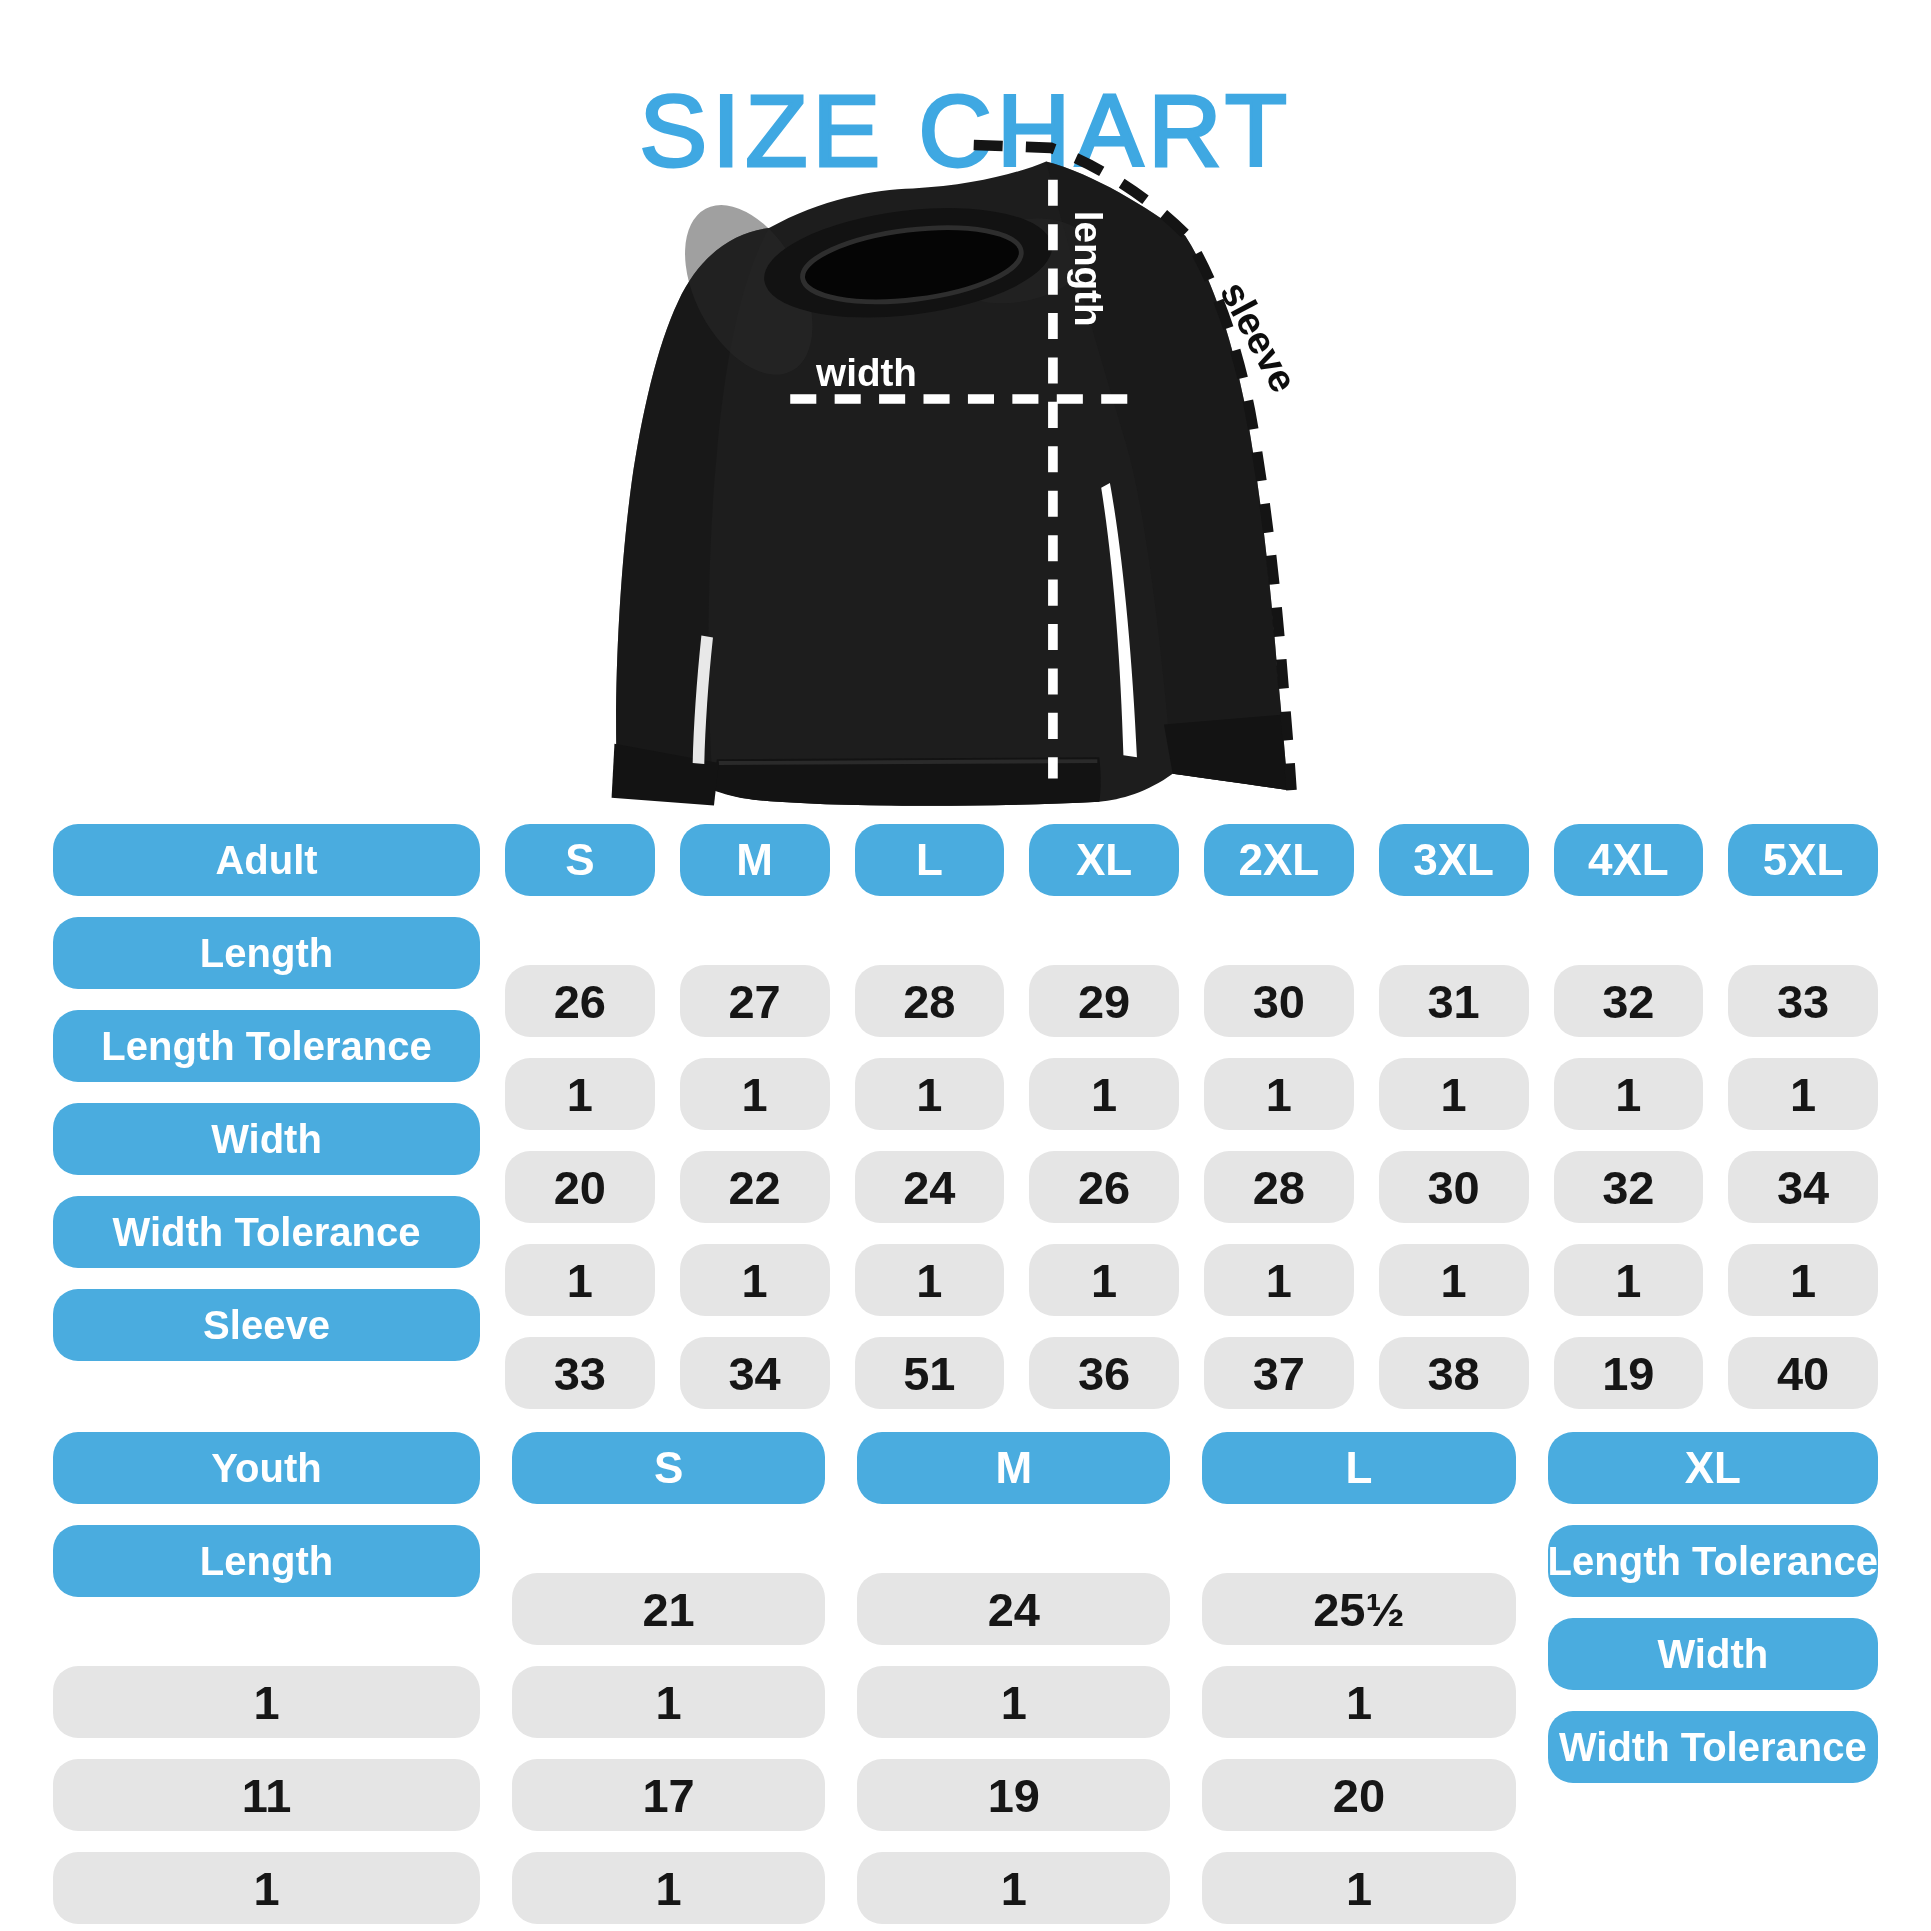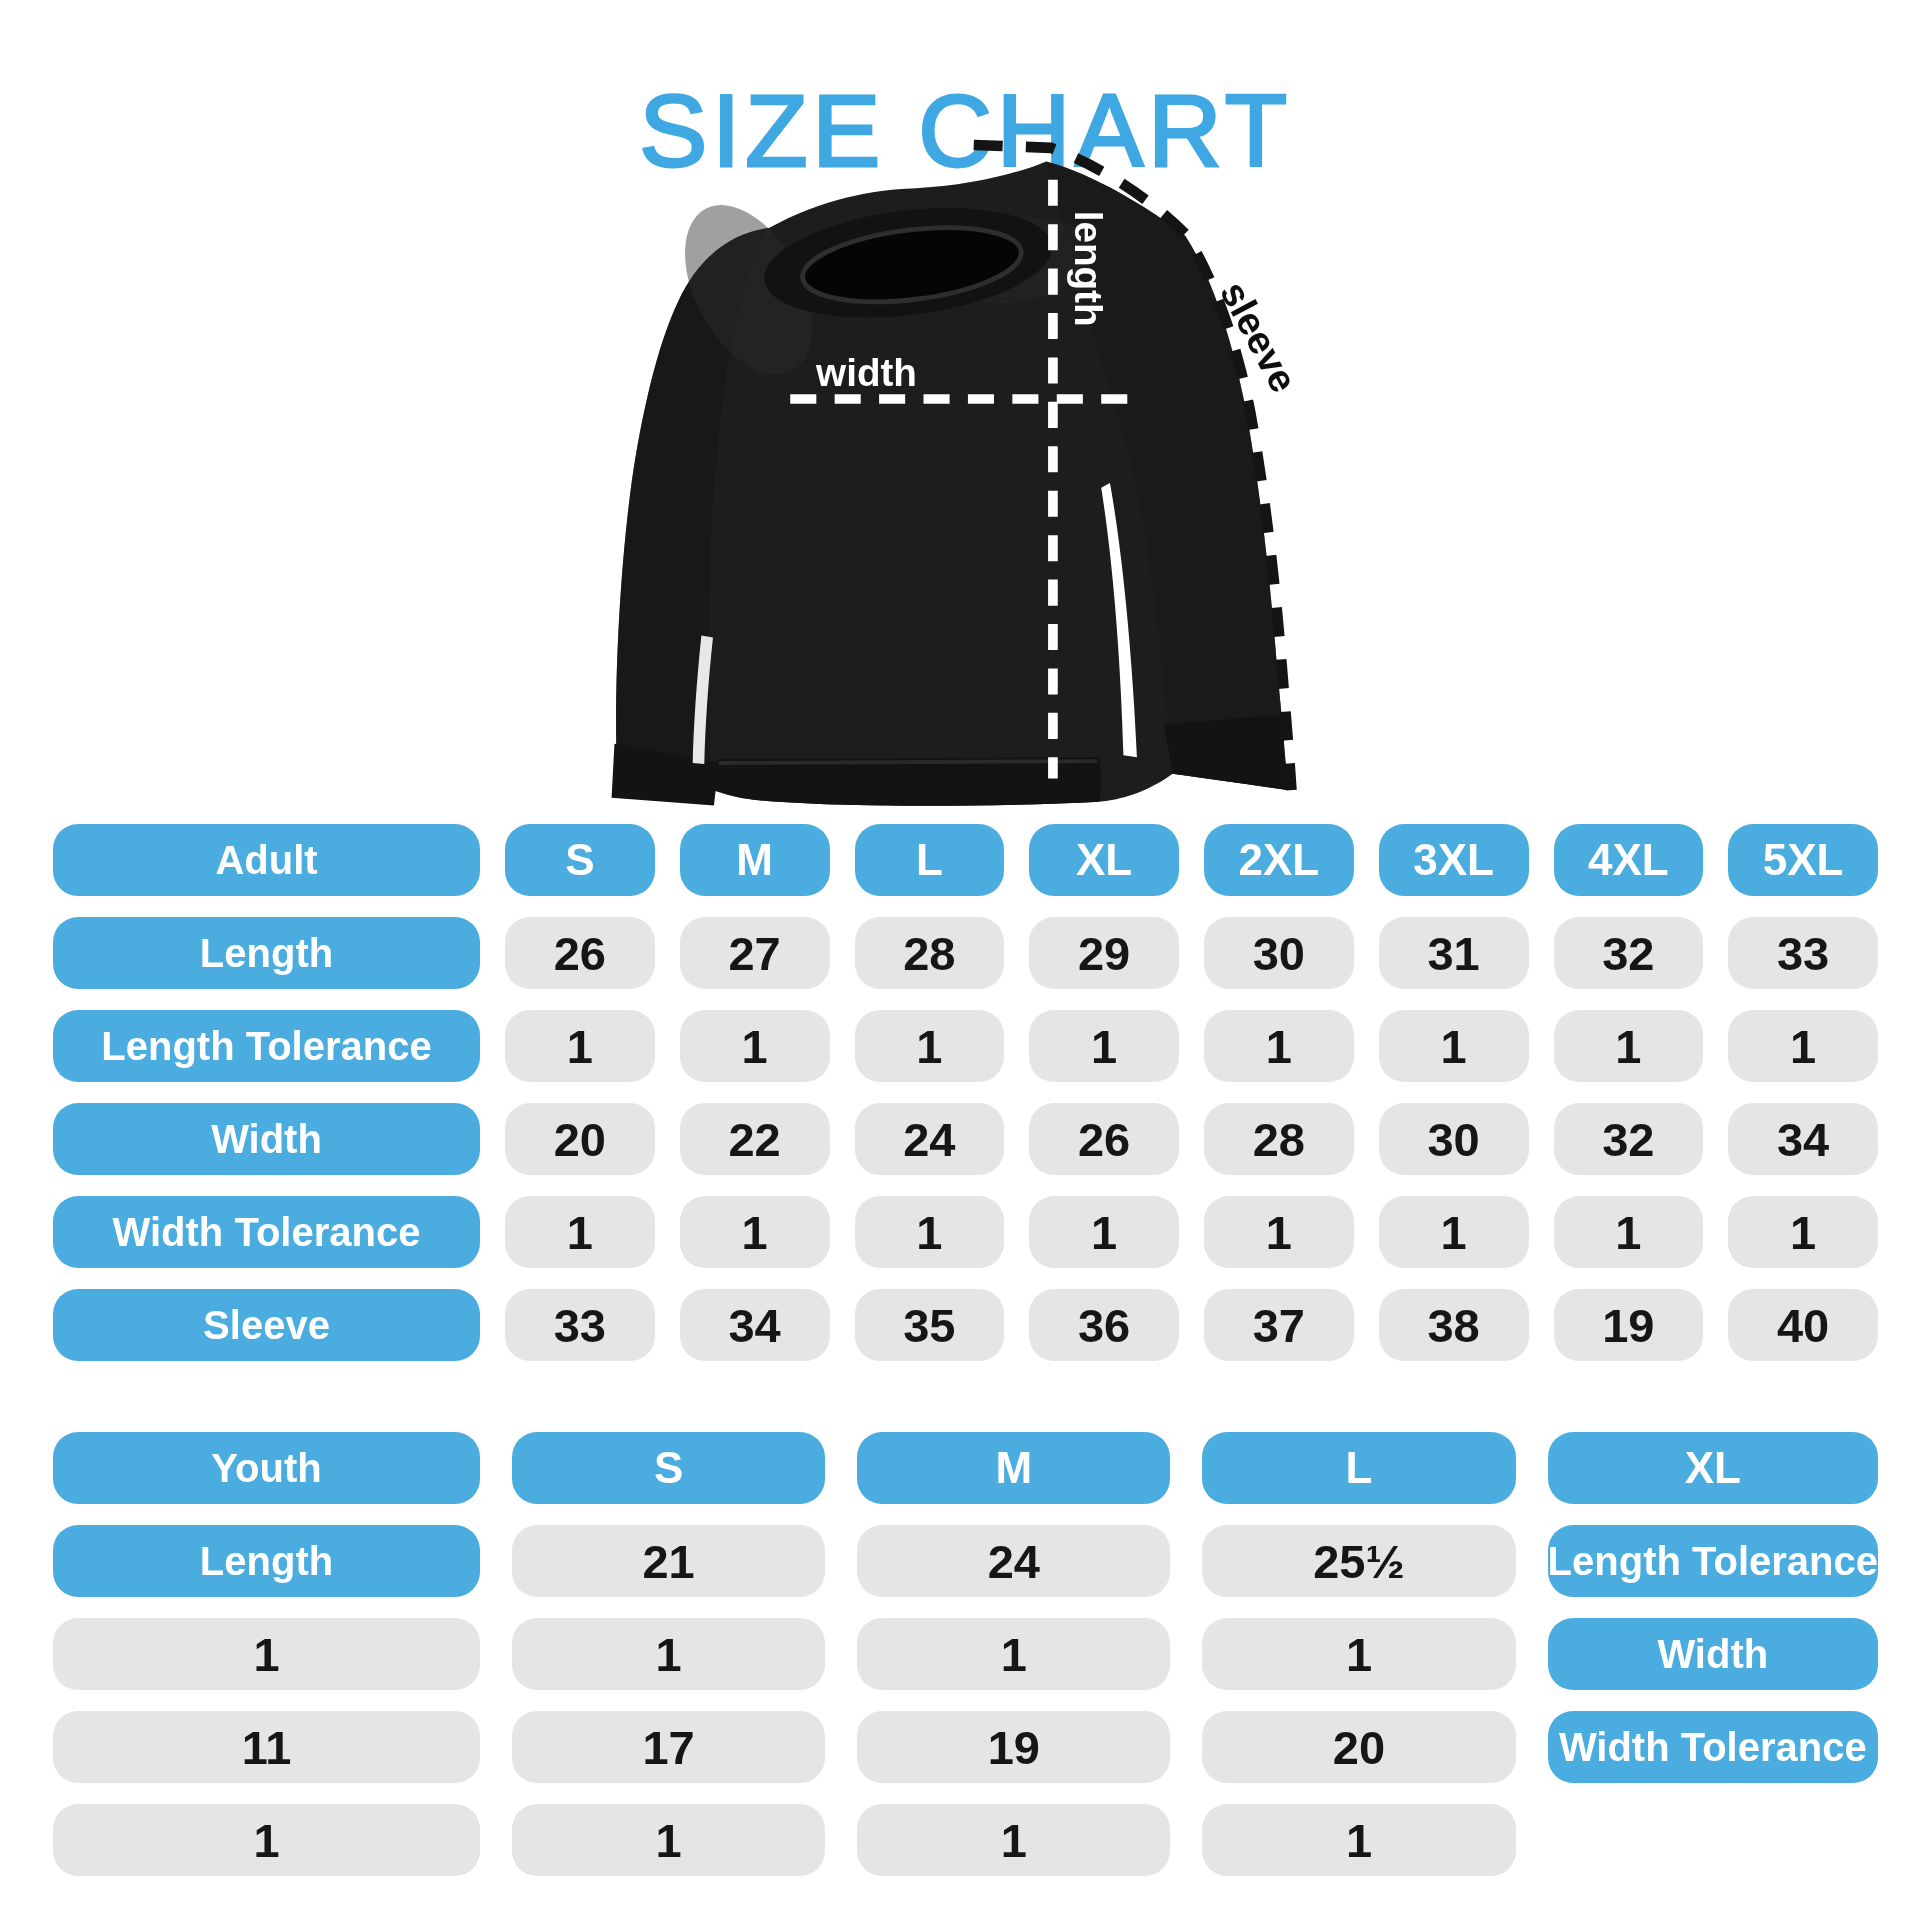--- a/index.html
+++ b/index.html
@@ -35,21 +35,21 @@
     display:flex;align-items:center;justify-content:center;
     border-radius:25px;height:72px;white-space:nowrap;
   }
   .row-label{
     background:var(--accent);color:#ffffff;font-weight:bold;font-size:40px;text-align:center;
   }
   .size-head{
     background:var(--accent);color:#ffffff;font-weight:bold;font-size:44px;
   }
   .value-cell{
-    background:var(--cell);color:var(--ink);font-weight:bold;font-size:47px;
+    background:var(--cell);color:var(--ink);font-weight:bold;font-size:47px;margin-top:48px;
   }
 </style>
 </head>
 <body>
 
 <h1 class="page-title">SIZE CHART</h1>
 
 <div class="diagram">
   <svg viewBox="500 120 1000 730" xmlns="http://www.w3.org/2000/svg">
 
@@ -167,21 +167,21 @@
     <div class="pill value-cell">1</div>
     <div class="pill value-cell">1</div>
     <div class="pill value-cell">1</div>
     <div class="pill value-cell">1</div>
     <div class="pill value-cell">1</div>
     <div class="pill value-cell">1</div>
     <div class="pill value-cell">1</div>
     <div class="pill row-label">Sleeve</div>
     <div class="pill value-cell">33</div>
     <div class="pill value-cell">34</div>
-    <div class="pill value-cell">35</div>
+    <div class="pill value-cell">51</div>
     <div class="pill value-cell">36</div>
     <div class="pill value-cell">37</div>
     <div class="pill value-cell">38</div>
     <div class="pill value-cell">19</div>
     <div class="pill value-cell">40</div>
   </section>
 <section class="size-table youth" id="youth-table">
     <div class="pill row-label">Youth</div>
     <div class="pill size-head">S</div>
     <div class="pill size-head">M</div>

